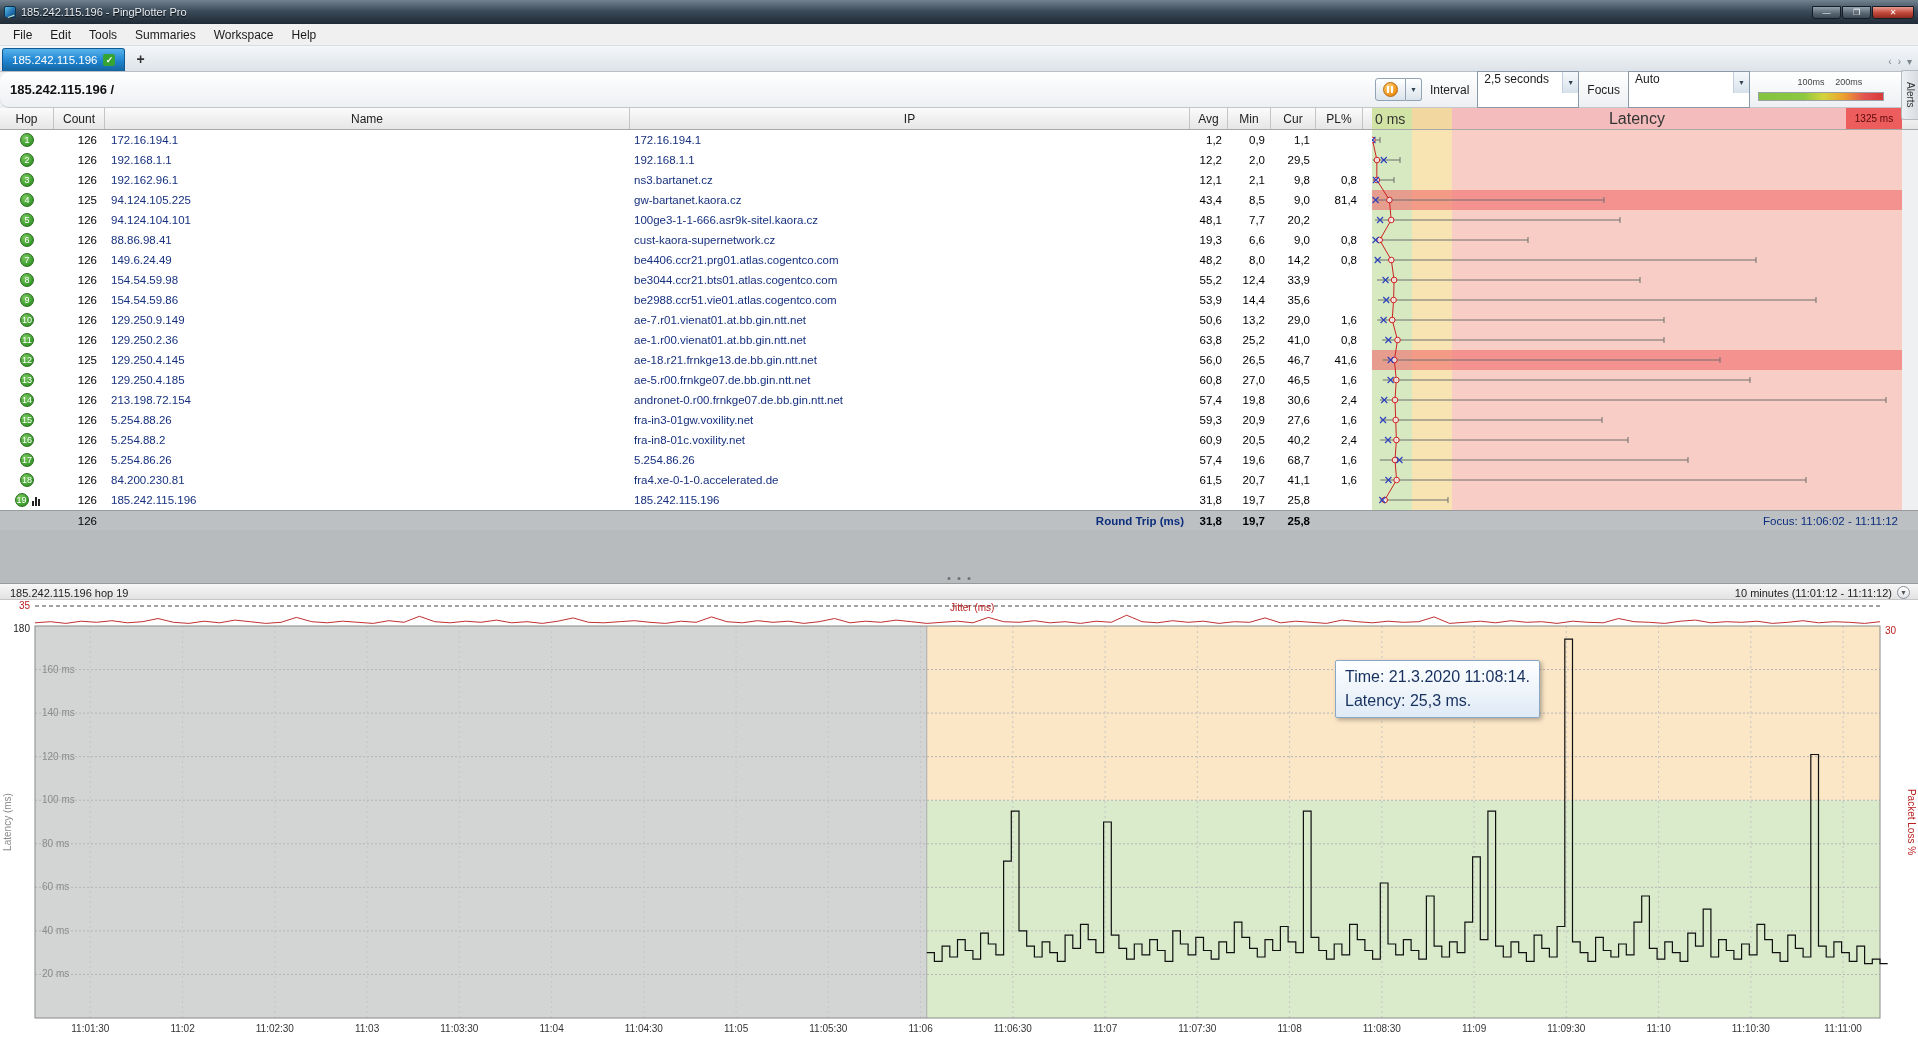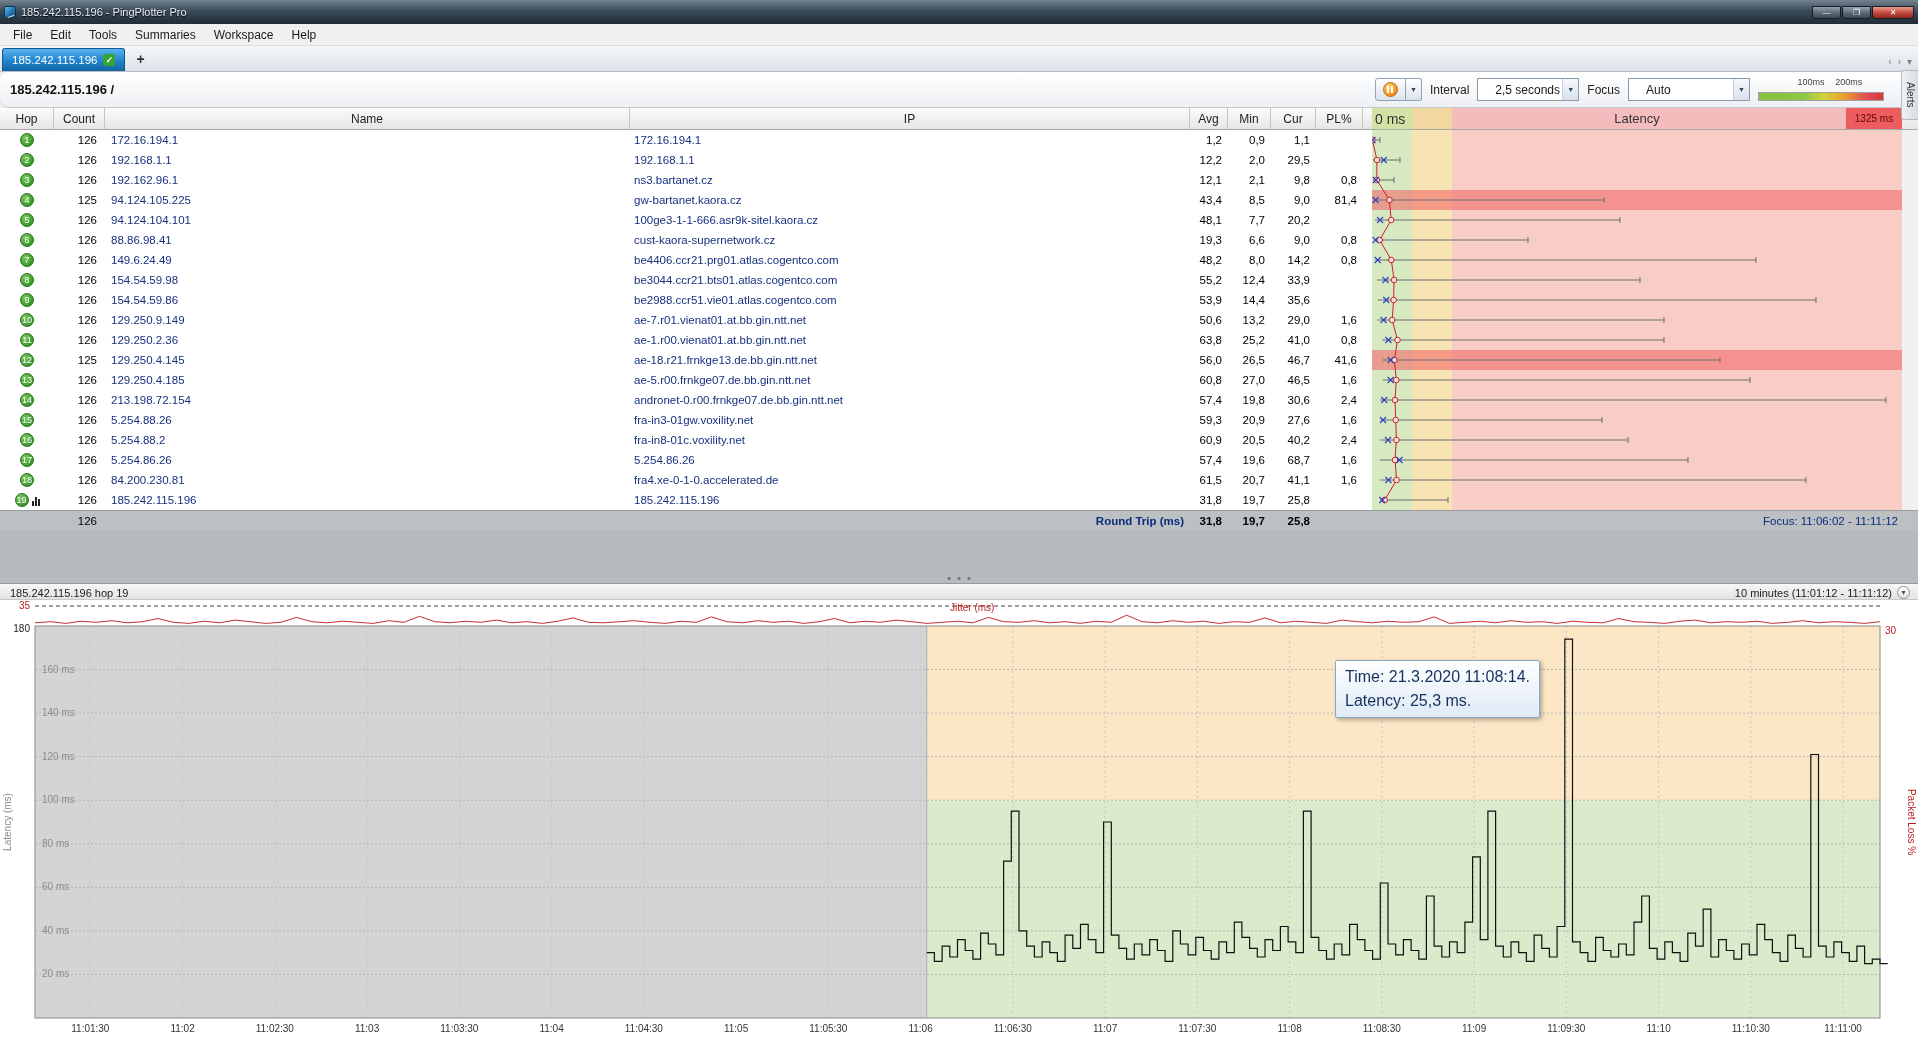--- a/index.html
+++ b/index.html
@@ -45,42 +45,42 @@
   .tb-controls { margin-left:auto; display:flex; align-items:center; gap:8px; }
   .pause-group { display:flex; }
   .pause-btn { width:31px; height:23px; border:1px solid #93a3b3; border-radius:3px 0 0 3px;
     background:linear-gradient(#ffffff,#dbe4ec); display:flex; align-items:center; justify-content:center; }
   .pause-circle { width:15px; height:15px; border-radius:50%; background:radial-gradient(circle at 35% 30%,#ffd27a,#f59a20 60%,#d57708);
     border:1px solid #b56a10; display:flex; align-items:center; justify-content:center; gap:2px; }
   .pause-circle i { width:2px; height:7px; background:#fff; }
   .pause-dd { width:16px; height:23px; border:1px solid #93a3b3; border-left:none; border-radius:0 3px 3px 0;
     background:linear-gradient(#ffffff,#dbe4ec); font-size:7px; color:#345; display:flex; align-items:center; justify-content:center; }
   .ctl-label { font-size:12px; color:#222; }
-  .sel { height:23px; border:1px solid #8a9aaa; background:#fff; display:flex; align-items:center; padding-left:17px; font-size:12px; }
+  .sel { height:37px; border:1px solid #8a9aaa; background:#fff; display:flex; align-items:flex-start; padding-left:6px; font-size:12px; }
   .sel .arrowbox { margin-left:auto; width:16px; height:21px; border-left:1px solid #c2cedb;
     background:linear-gradient(#f6f9fc,#d7e1eb); font-size:7px; color:#345; display:flex; align-items:center; justify-content:center; }
   .sel.interval { width:102px; } .sel.focus { width:122px; }
   .legend { width:126px; height:28px; position:relative; }
   .legend-tick { position:absolute; top:1px; font-size:9px; color:#444; transform:translateX(-50%); }
   .legend-bar { position:absolute; left:0; right:0; bottom:3px; height:9px; border:1px solid #9aa0a6;
     background:linear-gradient(90deg,#84c340 0%,#8cc840 36%,#d3d33c 52%,#eda22e 68%,#e25252 85%,#da3a3a 100%); }
   .alerts-tab { position:absolute; right:0; top:70px; width:17px; height:50px; z-index:5;
     background:linear-gradient(90deg,#eef1f4,#d8dce0); border:1px solid #b4bac0; border-right:none; border-radius:3px 0 0 3px;
     writing-mode:vertical-rl; font-size:10px; color:#333; display:flex; align-items:center; justify-content:center; }
 
   
   .grid-cols { display:grid; grid-template-columns:54px 51px 525px 560px 38px 43px 45px 47px 9px 530px; width:1902px; }
   .thead { height:22px; flex:0 0 22px; background:linear-gradient(#fbfbfb,#e6e6e6); border-bottom:1px solid #a8a8a8; }
   .thead .grid-cols { height:100%; }
   .th { display:flex; align-items:center; justify-content:center; font-size:12px; color:#222;
     border-right:1px solid #c4c4c4; height:100%; }
   .th-lat { position:relative; display:flex; align-items:center; height:100%;
     background:linear-gradient(90deg,#d2e3a6 0 40px,#f2d8a0 40px 80px,#f4bcbc 80px 100%); }
   .th-lat .l0 { position:absolute; left:3px; font-size:14px; color:#333; }
-  .th-lat .lc { width:100%; text-align:center; font-size:13px; color:#333; }
+  .th-lat .lc { width:100%; text-align:center; font-size:16px; color:#333; }
   .th-lat .lmax { position:absolute; right:0; top:0; bottom:0; width:56px; background:#ee5d5d;
     color:#5c0808; font-size:10px; display:flex; align-items:center; justify-content:center; }
   .tbody { height:380px; flex:0 0 380px; background:#eef0f2; position:relative; }
   .trow { height:20px; background:#fff; }
   .trow > div { display:flex; align-items:center; font-size:11.5px; }
   .c-hop { justify-content:center; gap:3px; }
   .hopbadge { width:14px; height:14px; border-radius:50%; background:radial-gradient(circle at 35% 30%,#7cc95e,#3d9e30 65%,#2d7d22);
     border:1px solid #2a6e1e; color:#fff; font-size:9px; line-height:13px; text-align:center; flex:0 0 14px; }
   .graphicon { display:inline-flex; align-items:flex-end; gap:1px; height:11px; }
   .graphicon i { width:2px; background:#222; display:block; }

